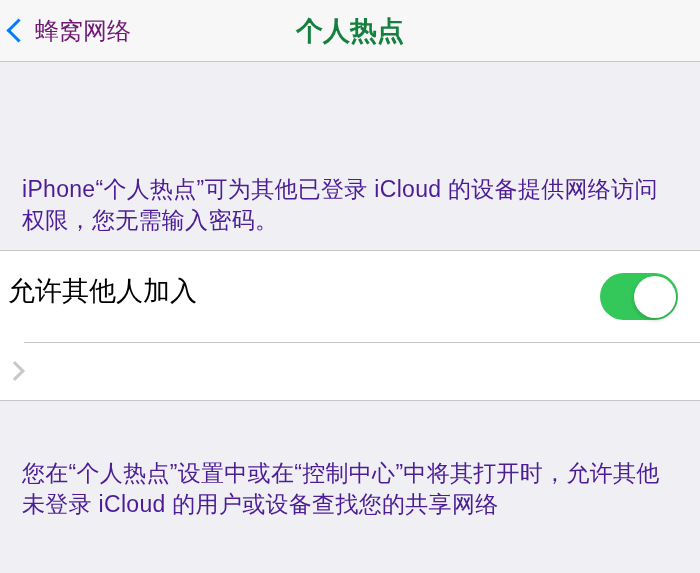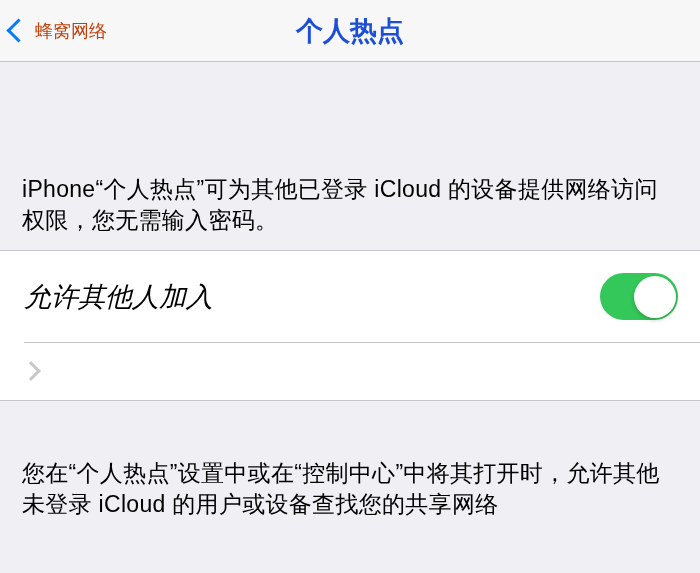--- a/index.html
+++ b/index.html
@@ -19,62 +19,61 @@
       background: #f7f7f8;
       border-bottom: 1px solid #c6c6c8;
       display: flex;
       align-items: center;
       position: relative;
     }
     .back-button {
       display: flex;
       align-items: center;
       padding-left: 10px;
-      color: #c2410c;
-      font-size: 18px;
+      color: #701a75;
+      font-size: 24px;
       cursor: pointer;
     }
     .back-chevron {
       display: inline-block;
       width: 17px;
       height: 17px;
       border-left: 3.5px solid #007aff;
       border-bottom: 3.5px solid #007aff;
       transform: rotate(45deg);
       margin-right: 8px;
     }
     .nav-title {
       position: absolute;
       left: 50%;
       transform: translateX(-50%);
       font-size: 27px;
       font-weight: 600;
-      color: #1d4ed8;
+      color: #15803d;
     }
     .description-block {
       padding: 112px 22px 14px 22px;
     }
     .description-text {
       font-size: 23px;
-      color: #000000;
+      color: #4c1d95;
       line-height: 1.35;
       letter-spacing: 0.3px;
     }
     .settings-group {
       background: #fff;
       border-top: 1px solid #c6c6c8;
       border-bottom: 1px solid #c6c6c8;
     }
     .setting-row {
       display: flex;
-      align-items: center;
+      align-items: flex-start;
       justify-content: space-between;
-      padding: 22px 22px 22px 24px;
+      padding: 22px 22px 22px 8px;
       position: relative;
-      font-style: italic;
     }
     .setting-row + .setting-row::before {
       content: "";
       position: absolute;
       top: 0;
       left: 24px;
       right: 0;
       height: 1px;
       background: #c6c6c8;
     }

